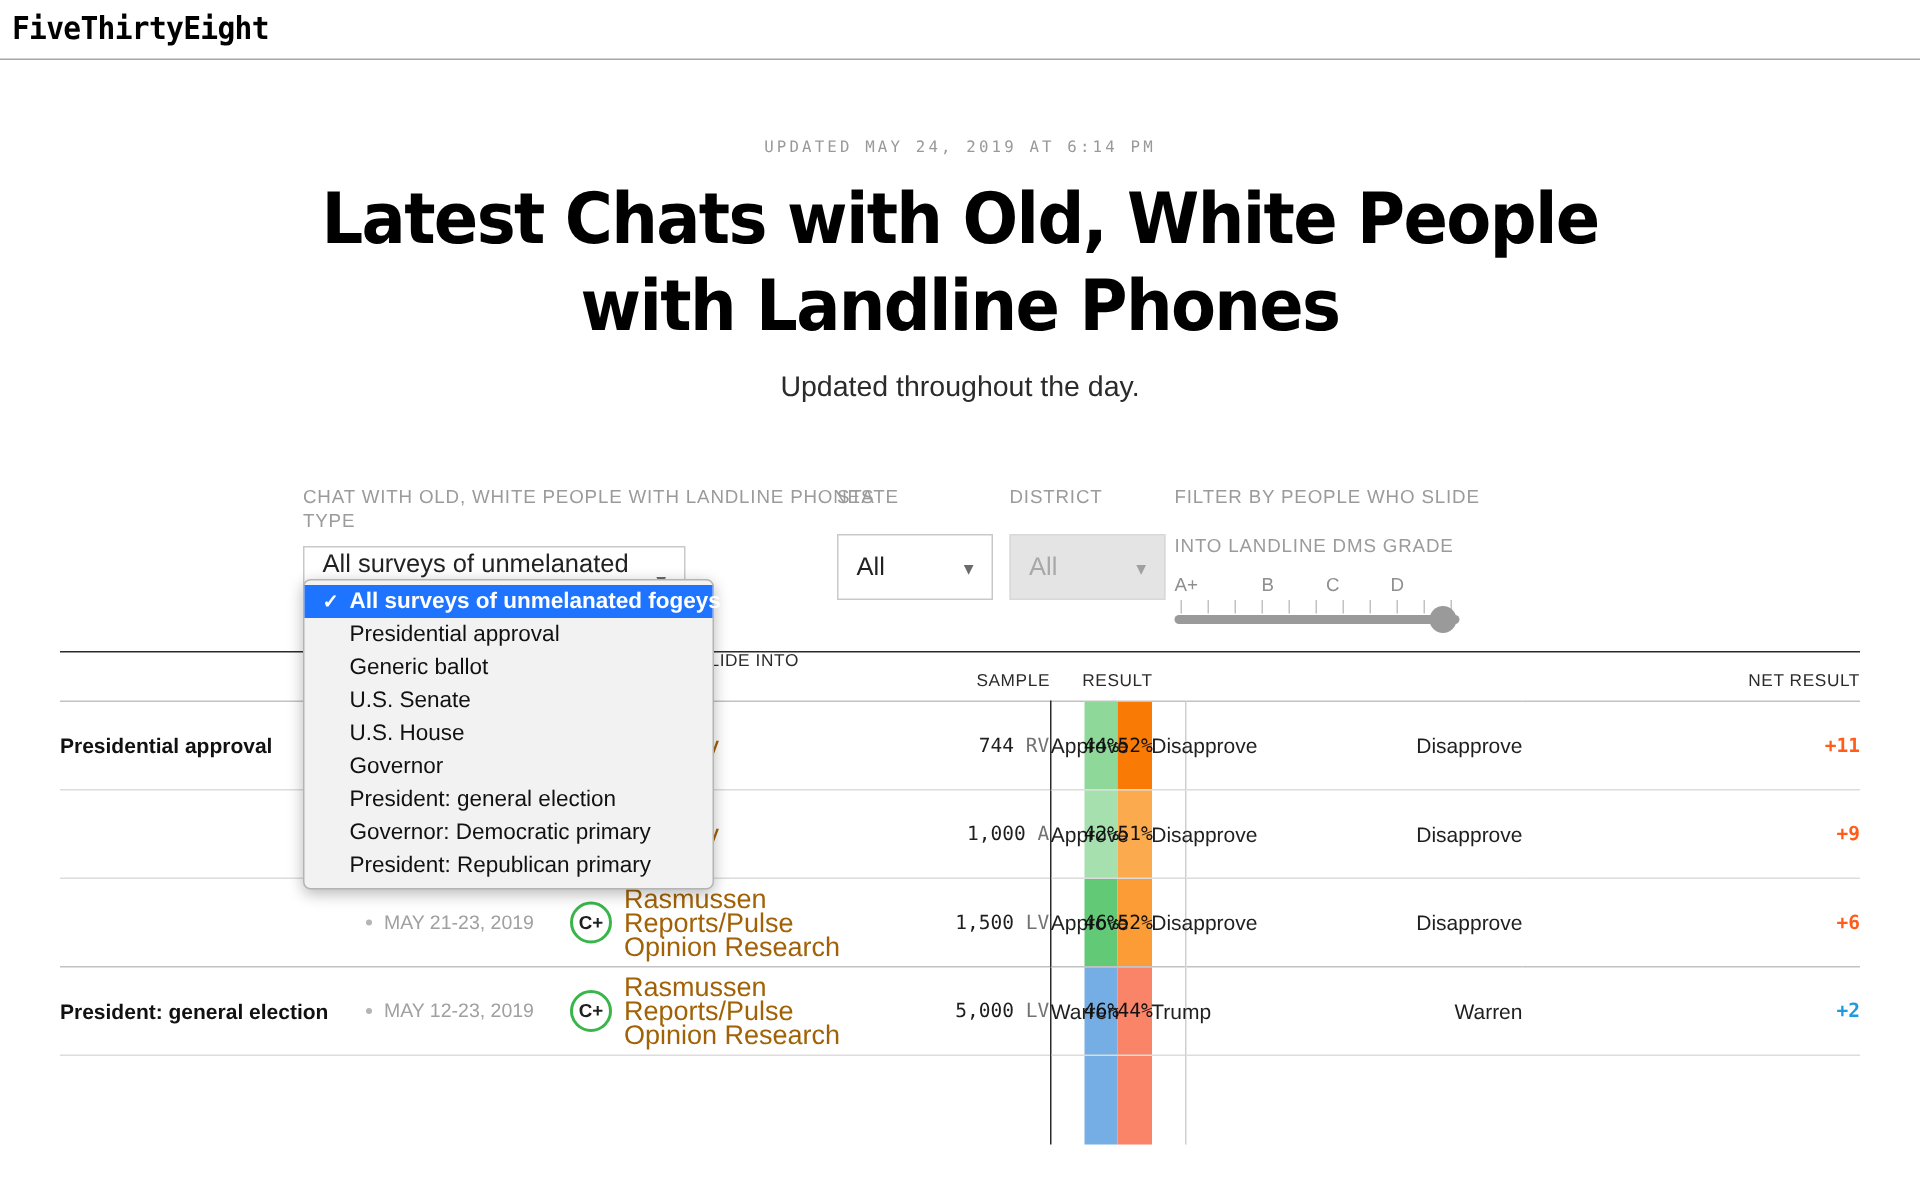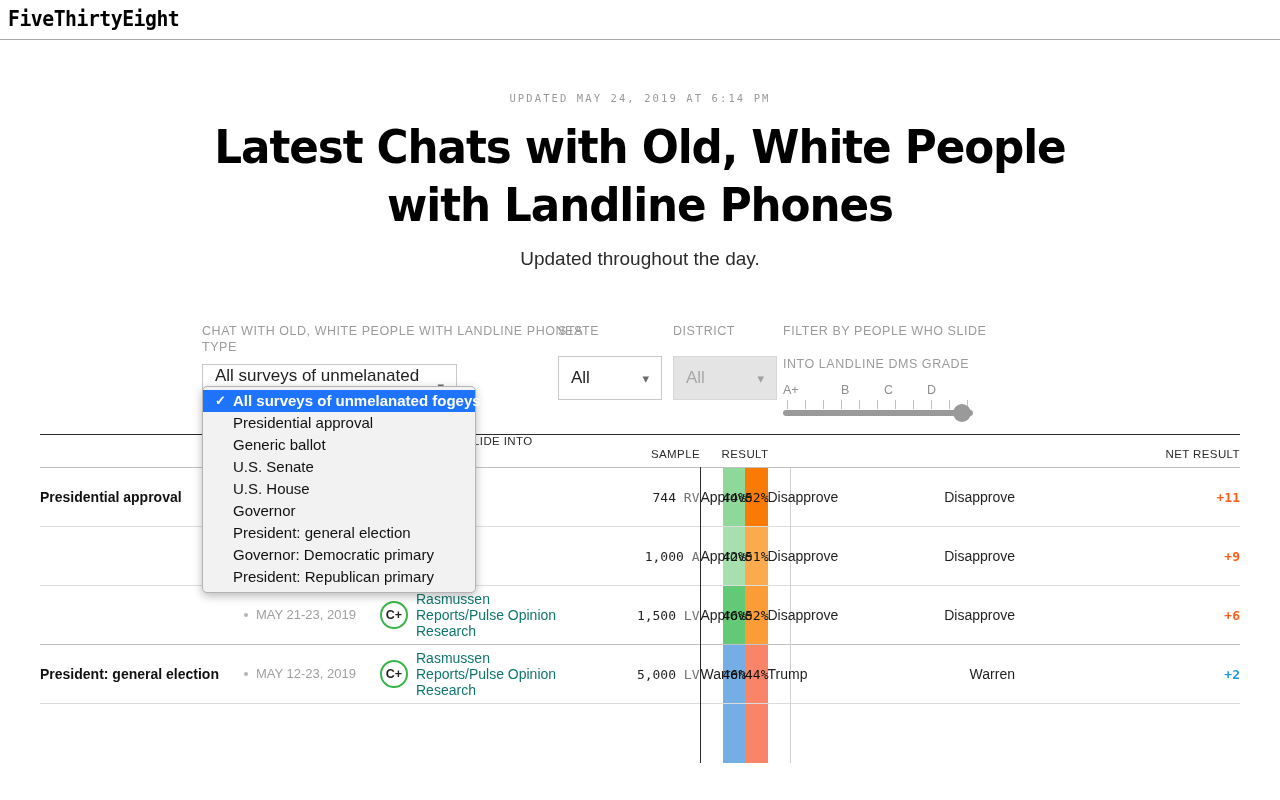--- a/index.html
+++ b/index.html
@@ -217,21 +217,21 @@
     width: 4px; height: 4px; border-radius: 50%; background: #b5b5b5;
   }
   .poll-cell { display: flex; align-items: center; gap: 8px; }
   .grade-badge {
     flex: 0 0 auto;
     width: 28px; height: 28px; border-radius: 50%;
     border: 2px solid #39b54a;
     display: flex; align-items: center; justify-content: center;
     font-size: 12.5px; font-weight: 700; color: #1f1f1f;
   }
-  .pollster { font-size: 14px; color: #0f766e; line-height: 16px; }
+  .pollster { font-size: 18px; color: #a16207; line-height: 16px; }
   .sample-cell {
     text-align: right; padding-right: 30px;
     font-family: "DejaVu Sans Mono", monospace;
     font-size: 13px; color: #1f1f1f;
     border-right: 1px solid #2b2b2b;
   }
   .sample-cell .pop { color: #737373; }
   .lname, .rname { font-size: 14px; color: #1f1f1f; }
   .lname { text-align: right; padding-right: 12px; }
   .rname { text-align: left; padding-left: 8px; }

